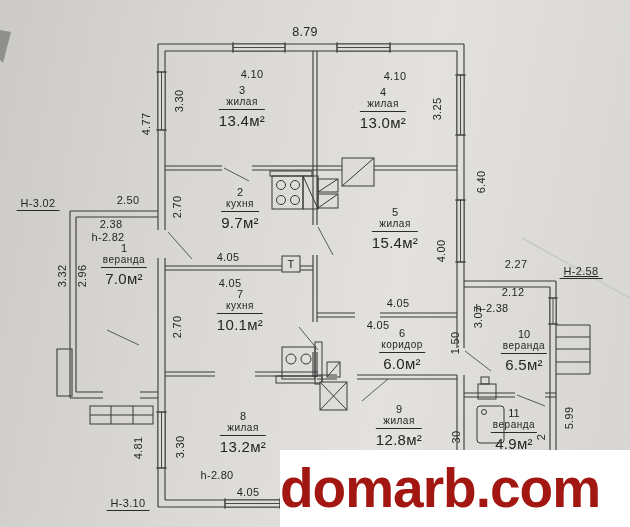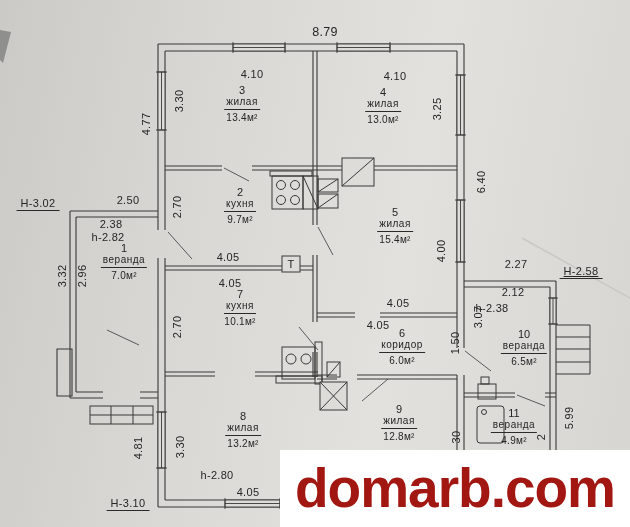--- a/index.html
+++ b/index.html
@@ -15,24 +15,24 @@
     font-size:11px;color:#262626;white-space:nowrap;letter-spacing:.3px;
   }
   .dim.v{transform:translate(-50%,-50%) rotate(-90deg);}
   .dim.u{border-bottom:1px solid #2a2a2a;padding:0 4px 1px;}
   .dim.big{font-size:12.5px;}
   .room{
     position:absolute;transform:translate(-50%,0);text-align:center;color:#252525;
   }
   .room .num{font-size:11px;line-height:1.1;}
   .room .nm{font-size:10px;line-height:1.25;padding:0 2px 0;border-bottom:1px solid #2a2a2a;letter-spacing:.5px;}
-  .room .ar{font-size:10px;line-height:1.3;padding-top:1px;letter-spacing:.3px;}
+  .room .ar{font-size:15px;line-height:1.3;padding-top:1px;letter-spacing:.3px;}
   .watermark{
     position:absolute;left:280px;top:450px;width:350px;height:77px;
-    background:#ffffff;display:flex;align-items:center;justify-content:center;
+    background:#ffffff;display:flex;align-items:center;justify-content:flex-start;
   }
   .watermark span{
     font-weight:bold;font-size:55px;letter-spacing:-1px;line-height:1;
     font-family:"Liberation Sans","DejaVu Sans",sans-serif;
   }
 </style>
 </head>
 <body>
 
 <div class="stage">
@@ -211,21 +211,21 @@
       <div class="room" style="left: 512px; top: 328px; margin-left: 12px;">
         <div class="num">10</div>
         <div class="nm">веранда</div>
         <div class="ar">6.5м²</div>
       </div>
       <div class="room" style="left: 514px; top: 407px;">
         <div class="num">11</div>
         <div class="nm">веранда</div>
         <div class="ar">4.9м²</div>
       </div>
-      <span class="dim big" style="left: 305px; top: 32px; margin-left: 20px;">8.79</span>
+      <span class="dim big" style="left: 305px; top: 32px;">8.79</span>
       <span class="dim" style="left: 252px; top: 74px;">4.10</span>
       <span class="dim" style="left: 395px; top: 76px;">4.10</span>
       <span class="dim v" style="left: 179px; top: 101px;">3.30</span>
       <span class="dim v" style="left: 437px; top: 109px;">3.25</span>
       <span class="dim v" style="left: 146px; top: 124px;">4.77</span>
       <span class="dim v" style="left: 481px; top: 182px;">6.40</span>
       <span class="dim" style="left: 128px; top: 200px;">2.50</span>
       <span class="dim u" style="left: 38px; top: 204px;">Н-3.02</span>
       <span class="dim" style="left: 111px; top: 224px;">2.38</span>
       <span class="dim" style="left: 108px; top: 237px;">h-2.82</span>

